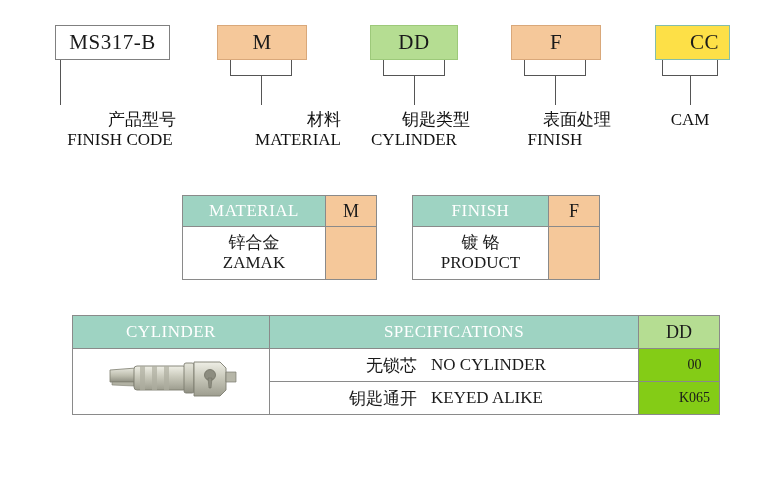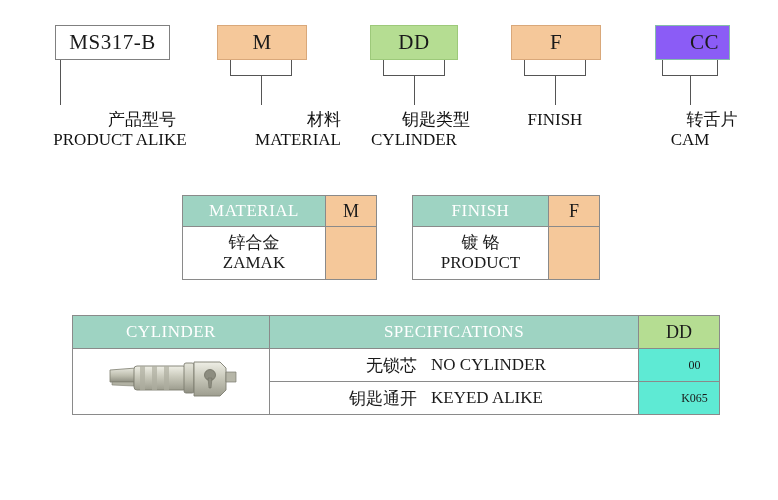--- a/index.html
+++ b/index.html
@@ -28,21 +28,21 @@
     display: flex;
     align-items: center;
     justify-content: center;
     font-size: 21px;
     letter-spacing: 0.5px;
     color: #1a1a1a;
   }
   .code-box.white { background: #ffffff; }
   .code-box.orange { background: #f5c89a; border-color: #d9a87a; }
   .code-box.green  { background: #b5dd92; border-color: #9dc97a; }
-  .code-box.teal   { background: #8b5cf6; border-color: #84bdaa; padding-left: 24px; }
+  .code-box.teal   { background: #fde047; border-color: #84bdaa; padding-left: 24px; }
 
   
   .bracket {
     position: absolute;
     box-sizing: border-box;
     border-left: 1px solid #555;
     border-right: 1px solid #555;
     border-bottom: 1px solid #555;
   }
   .stem {
@@ -117,21 +117,21 @@
     height: 30px;
     letter-spacing: 0.5px;
   }
   .big-table .hdr-green {
     background: #b5dd92;
     color: #1a1a1a;
     height: 30px;
     font-size: 18px;
   }
   .big-table .cell-white { background: #ffffff; height: 30px; }
-  .big-table .cell-green { background: #5eead4; height: 30px; font-size: 12px; padding-left: 32px; }
+  .big-table .cell-green { background: #84cc16; height: 30px; font-size: 14px; padding-left: 32px; }
   .big-table .img-cell { background: #ffffff; padding: 0; }
 
   .spec-row {
     display: flex;
     align-items: center;
     justify-content: center;
     gap: 14px;
   }
   .spec-row .cn { min-width: 90px; text-align: right; }
   .spec-row .en { min-width: 150px; text-align: left; }
@@ -158,39 +158,39 @@
   <div class="stem" style="left:414px; top:76px; height:29px;"></div>
 
   <div class="bracket" style="left:524px; top:60px; width:62px; height:16px;"></div>
   <div class="stem" style="left:555px; top:76px; height:29px;"></div>
 
   <div class="bracket" style="left:662px; top:60px; width:56px; height:16px;"></div>
   <div class="stem" style="left:690px; top:76px; height:29px;"></div>
 
   <div class="lbl" style="left:0px;   top:110px; width:240px;">
     <span class="cn">产品型号</span>
-    <span class="en">PRODUCT ALIKE</span>
+    <span class="en">FINISH CODE</span>
   </div>
 
   <div class="lbl" style="left:181px; top:110px; width:160px;text-align:right;">
     <span class="cn">材料</span>
     <span class="en">MATERIAL</span>
   </div>
 
   <div class="lbl" style="left:334px; top:110px; width:160px;font-family:Liberation Serif, serif;">
     <span class="cn">钥匙类型</span>
     <span class="en">CYLINDER</span>
   </div>
 
   <div class="lbl" style="left:475px; top:110px; width:160px;">
+    <span class="cn">表面处理</span>
     <span class="en">FINISH</span>
   </div>
 
   <div class="lbl" style="left:625px; top:110px; width:130px;">
-    <span class="cn">转舌片</span>
     <span class="en">CAM</span>
   </div>
 
   <table class="mini-table" style="left:182px; top:195px; width:188px;">
     <tbody>
         <tr>
       <td class="hdr-teal" style="width:140px;">MATERIAL</td>
       <td class="hdr-orange" style="width:48px;">M</td>
     </tr>
     <tr>

